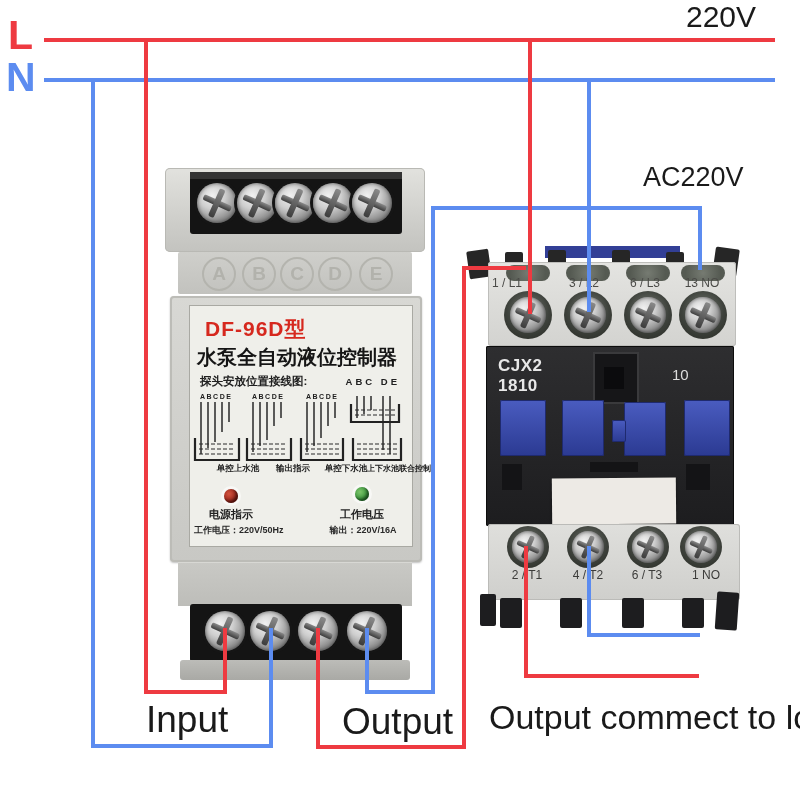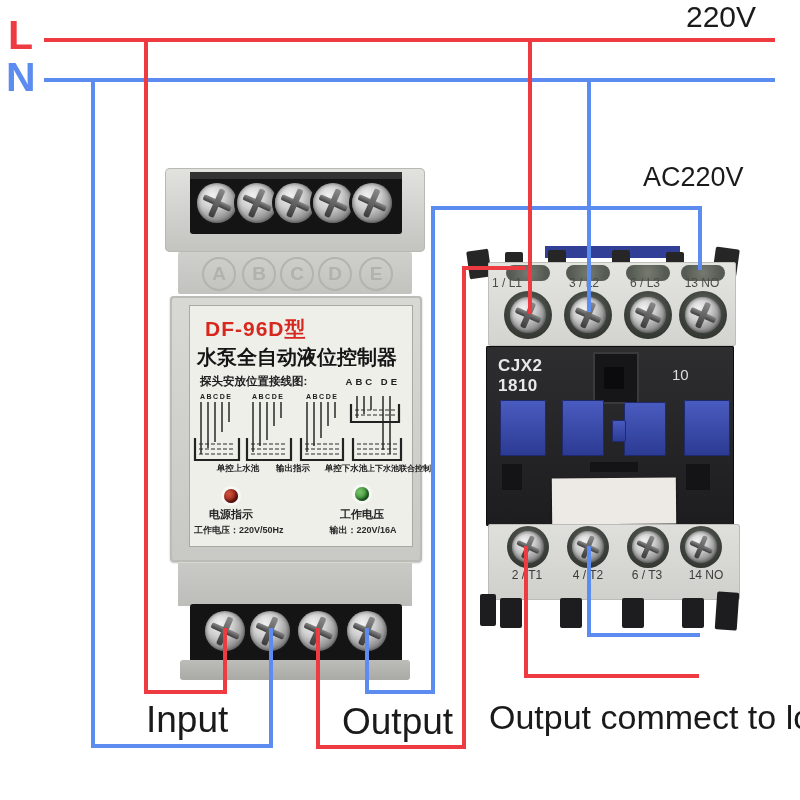--- a/index.html
+++ b/index.html
@@ -236,21 +236,21 @@
       </div>
       <div class="well" style="left:139px;top:2px;width:42px;height:42px;">
         <div class="screw" style="left:5px;top:5px;width:32px;height:32px;"></div>
       </div>
       <div class="well" style="left:192px;top:2px;width:42px;height:42px;">
         <div class="screw" style="left:5px;top:5px;width:32px;height:32px;"></div>
       </div>
       <div class="cx-blabel" style="left:14px;">2 / T1</div>
       <div class="cx-blabel" style="left:75px;">4 / T2</div>
       <div class="cx-blabel" style="left:134px;">6 / T3</div>
-      <div class="cx-blabel" style="left:193px;">14 NO</div>
+      <div class="cx-blabel" style="left:193px;">1 NO</div>
     </div>
 
     <div class="foot" style="left:22px;top:354px;width:22px;height:30px;"></div>
     <div class="foot" style="left:82px;top:354px;width:22px;height:30px;"></div>
     <div class="foot" style="left:144px;top:354px;width:22px;height:30px;"></div>
     <div class="foot" style="left:204px;top:354px;width:22px;height:30px;"></div>
     <div class="foot" style="left:238px;top:348px;width:22px;height:38px;transform:rotate(4deg);"></div>
     <div class="foot" style="left:2px;top:350px;width:16px;height:32px;"></div>
   </div>
 

